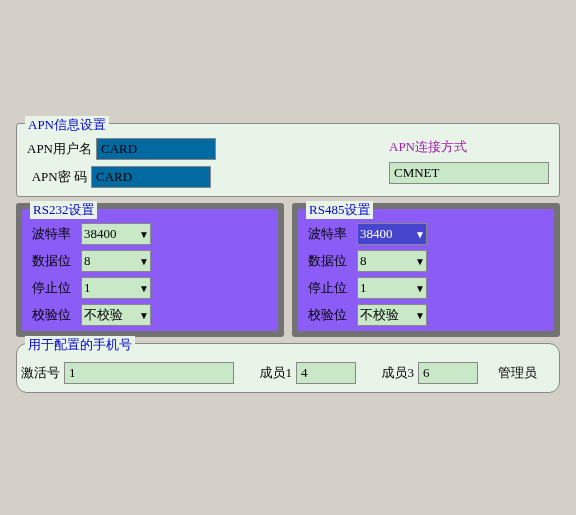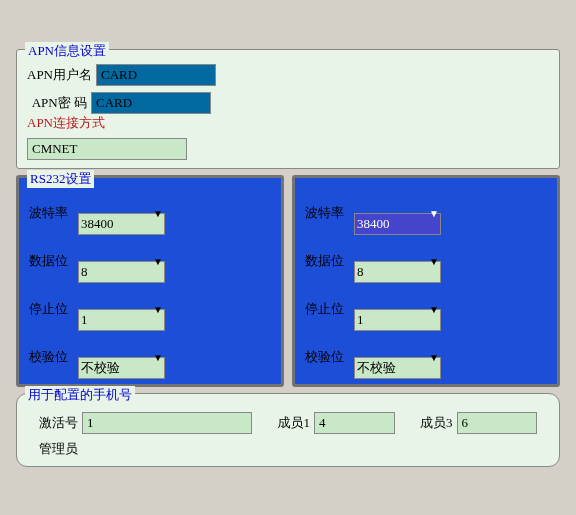--- a/index.html
+++ b/index.html
@@ -31,21 +31,21 @@
       top: -8px;
       left: 8px;
       background: #e8f4e8;
       padding: 0 3px;
       color: #0000cc;
       font-size: 13px;
       font-weight: normal;
     }
     .apn-section {
       display: flex;
-      flex-direction: column;
+      flex-direction: row;
       justify-content: space-between;
       align-items: flex-start;
       padding-top: 14px;
     }
     .apn-left {
       display: flex;
       flex-direction: column;
       gap: 6px;
       justify-content: center;
     }
@@ -68,43 +68,43 @@
     }
     .field-input {
       border: 1px solid #888;
       background: #0369a1;
       padding: 2px 4px;
       font-family: SimSun, "宋体", serif;
       font-size: 13px;
       height: 22px;
     }
     .apn-connection-label {
-      color: #b91c1c;
+      color: #a21caf;
       font-size: 13px;
       margin-bottom: 2px;
     }
     .apn-connection-input {
       border: 1px solid #888;
       background: #c8e8c8;
       padding: 2px 4px;
       font-family: SimSun, "宋体", serif;
       font-size: 13px;
       height: 22px;
       width: 160px;
     }
     
     .rs-container {
       display: flex;
       gap: 8px;
       margin-bottom: 6px;
     }
     .rs-box {
       flex: 1;
-      border: 3px solid #737373;
-      background: #1d4ed8;
+      border: 6px solid #737373;
+      background: #8b5cf6;
       border-radius: 3px;
       padding: 0 10px;
       padding-top: 14px;
       position: relative;
     }
     .rs-row {
       display: flex;
       align-items: center;
       gap: 10px;
       margin-bottom: 5px;
@@ -115,25 +115,24 @@
       min-width: 36px;
       text-align: right;
     }
     .rs-select {
       border: 1px solid #888;
       background: #c8e8c8;
       padding: 1px 2px;
       font-family: SimSun, "宋体", serif;
       font-size: 13px;
       height: 22px;
-      width: 87px;
+      width: 70px;
       appearance: none;
       -webkit-appearance: none;
       cursor: pointer;
-      margin-top: 21px;
     }
     .rs-select-highlighted {
       background: #4444cc;
       color: white;
     }
     .select-wrapper {
       position: relative;
       display: inline-block;
     }
     .select-arrow {
@@ -146,27 +145,27 @@
       color: #000;
     }
     .select-wrapper-highlighted .select-arrow {
       color: white;
     }
     
     .phone-section {
       border: 1px solid #888;
       background: #e8f4e8;
       border-radius: 11px;
-      padding: 8px 22px;
+      padding: 8px 4px;
       padding-top: 14px;
       position: relative;
     }
     .phone-grid {
       display: grid;
-      grid-template-columns: 1fr 1fr 1fr;
+      grid-template-columns: 1fr 1fr 1fr 1fr;
       gap: 6px 20px;
       margin-top: 4px;
     }
     .phone-row {
       display: flex;
       align-items: center;
       gap: 4px;
     }
     .phone-label {
       color: #000;
@@ -246,20 +245,21 @@
         <div class="select-wrapper">
           <select class="rs-select">
             <option>不校验</option>
           </select>
           <span class="select-arrow">▼</span>
         </div>
       </div>
     </div>
 
     <div class="rs-box">
+      <span class="section-title">RS485设置</span>
       <div class="rs-row">
         <span class="rs-label">波特率</span>
         <div class="select-wrapper select-wrapper-highlighted">
           <select class="rs-select rs-select-highlighted">
             <option>38400</option>
           </select>
           <span class="select-arrow" style="color:white;">▼</span>
         </div>
       </div>
       <div class="rs-row">

